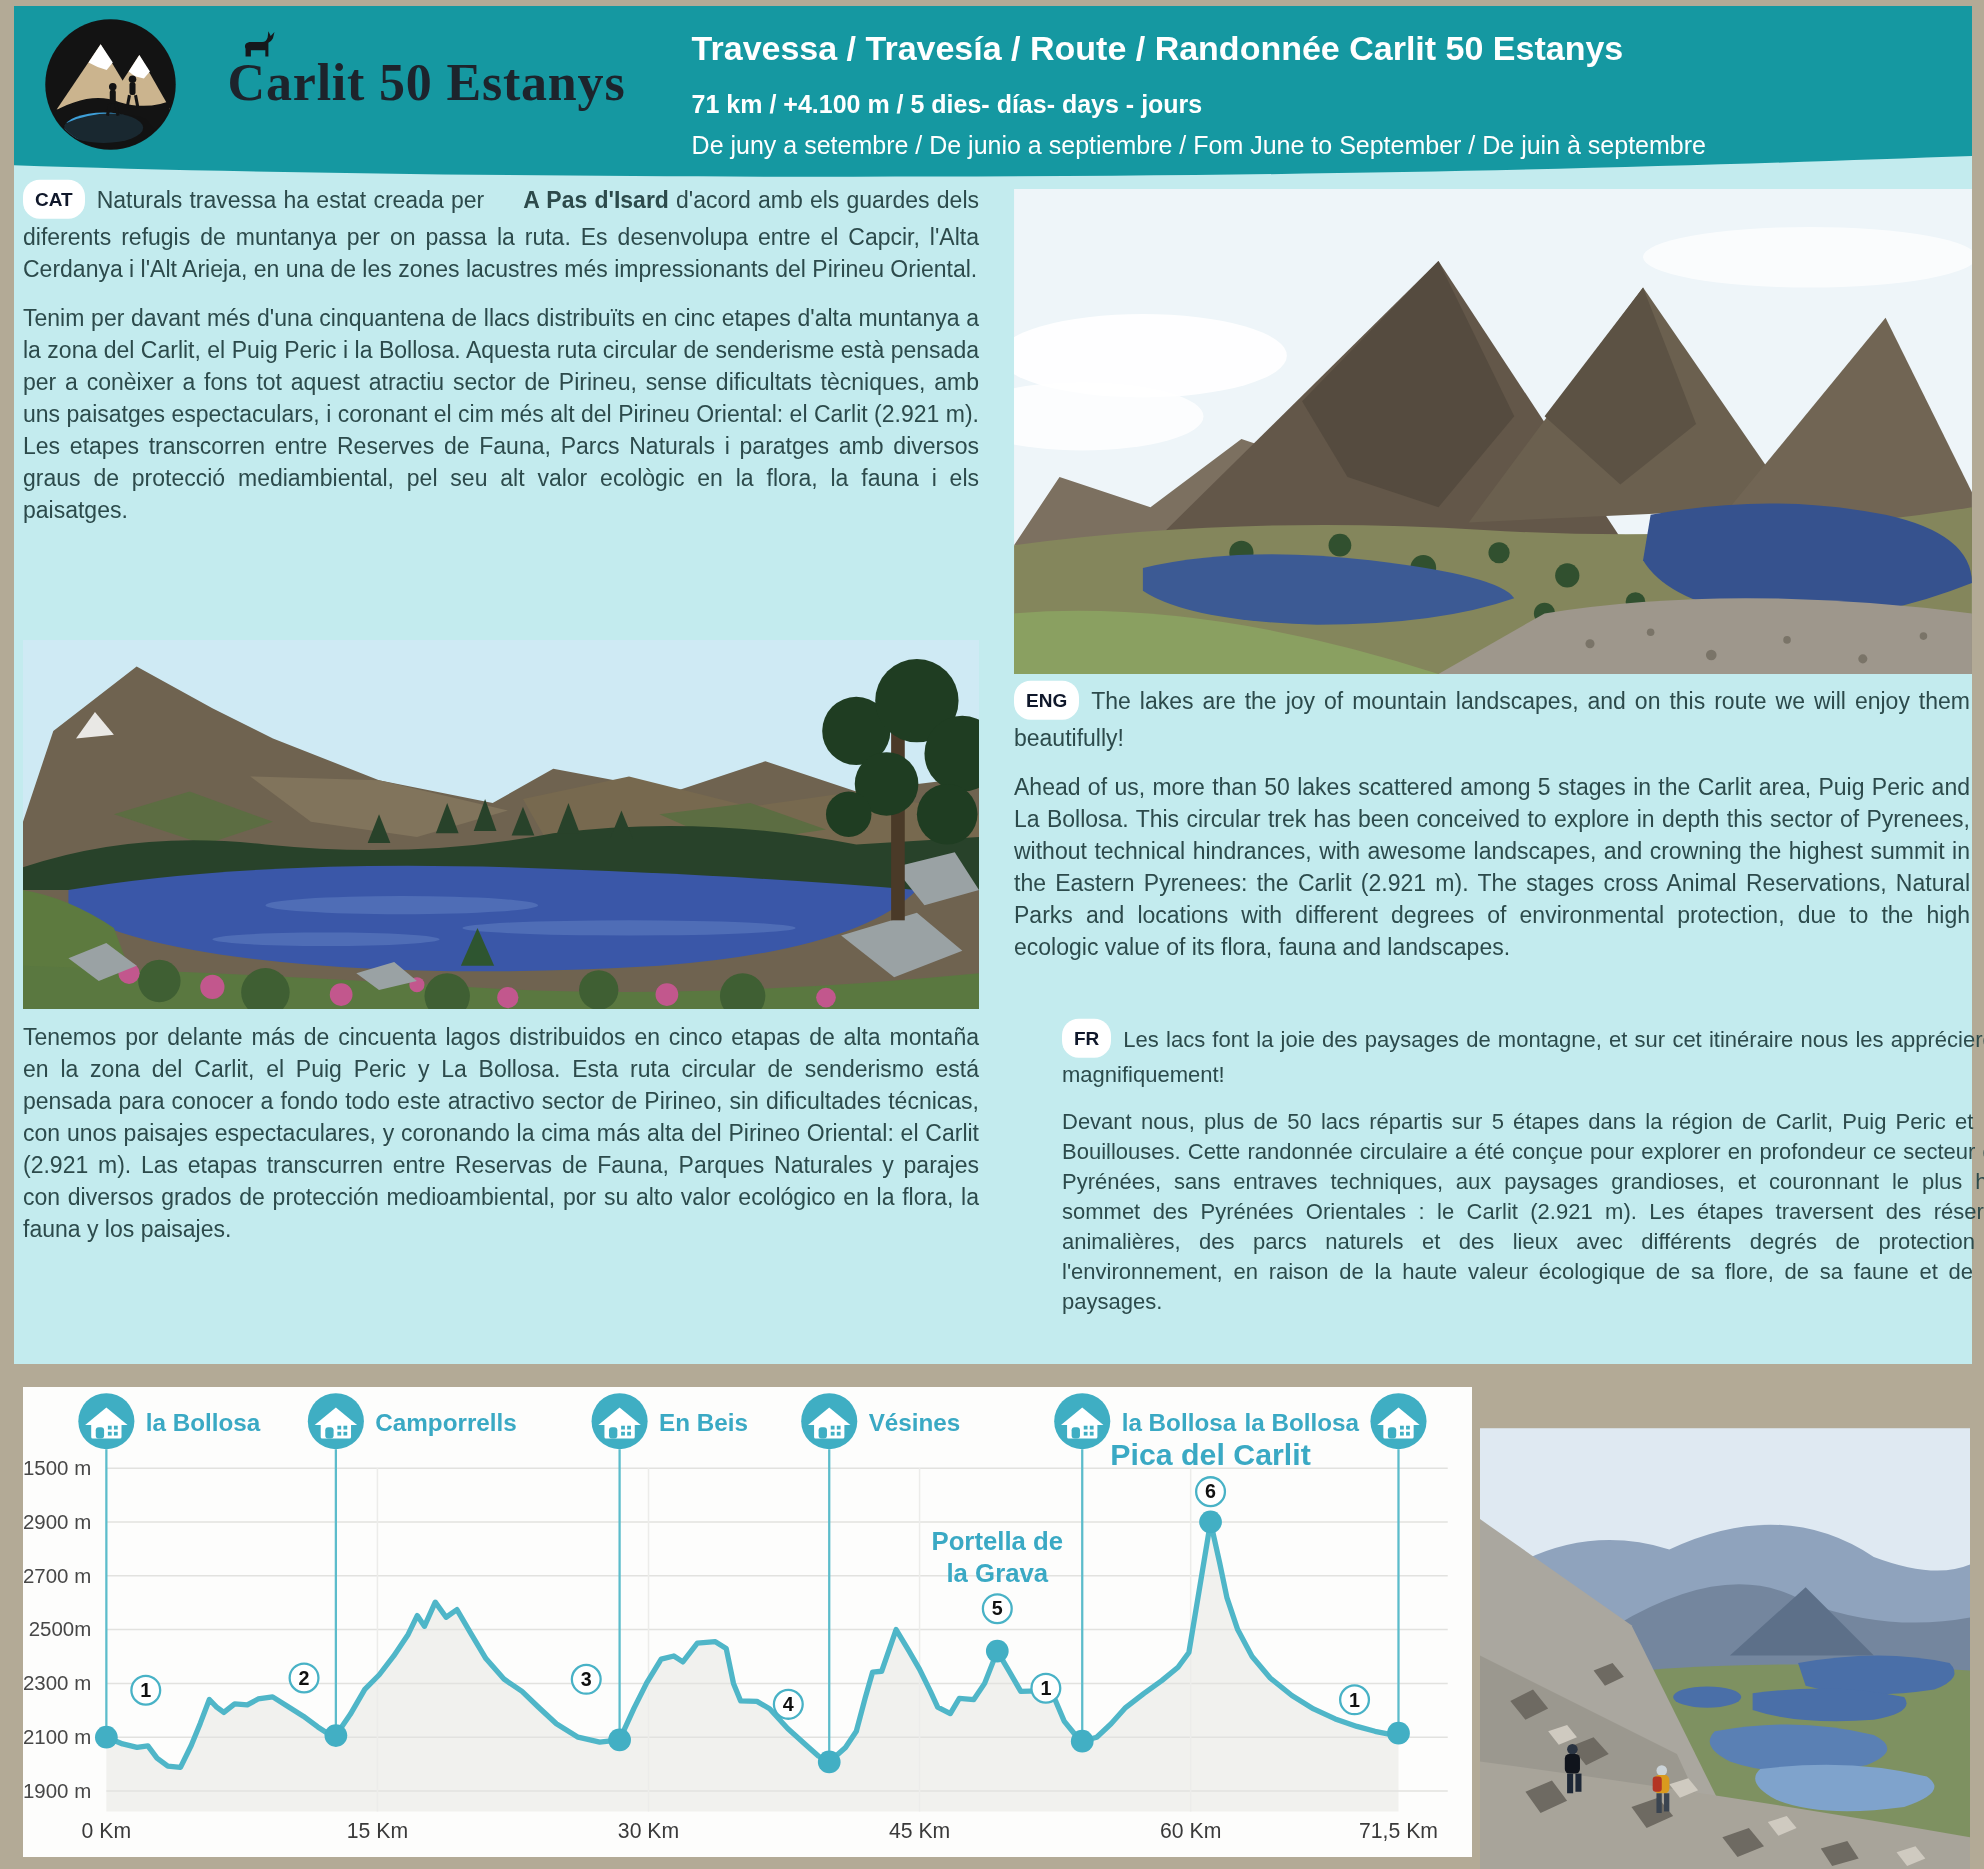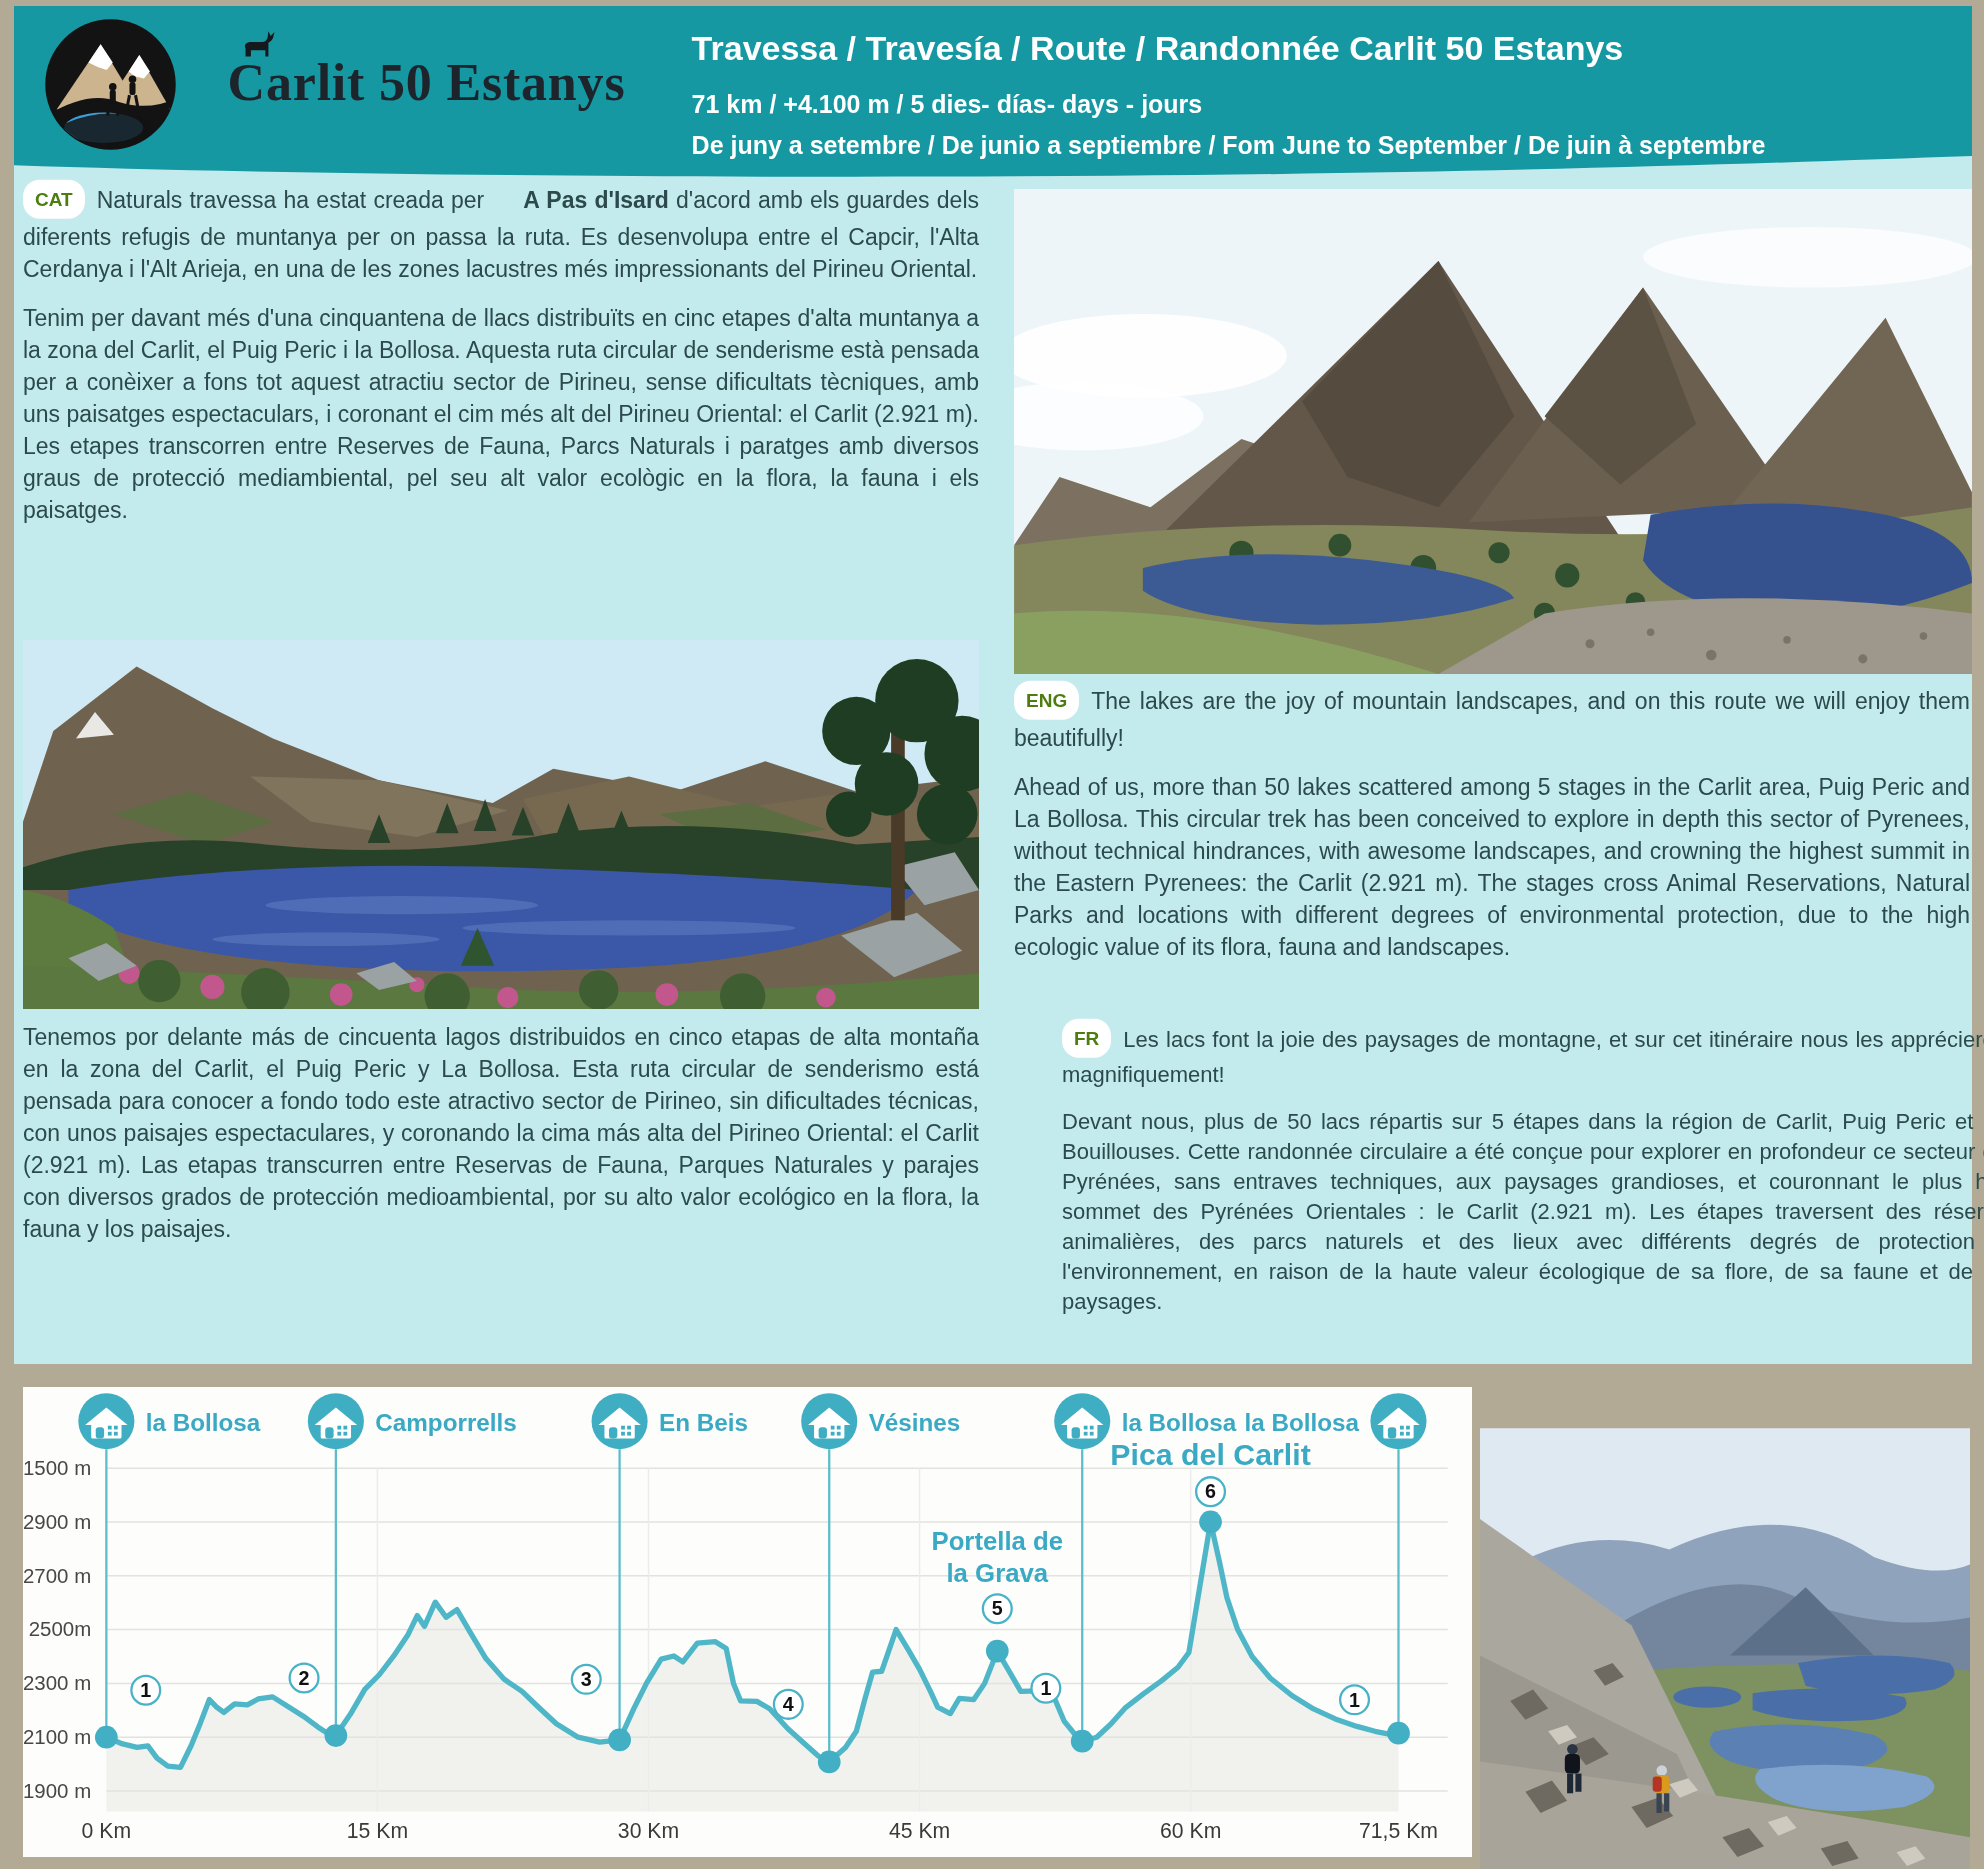--- a/index.html
+++ b/index.html
@@ -11,27 +11,27 @@
   
   .header { position:absolute; left:13.6px; top:6px; width:1568px; height:182px; }
   .header svg.header-bg { position:absolute; left:0; top:0; }
   .brand-logo { position:absolute; left:29px; top:10.6px; width:135px; height:135px; }
   .brand-wordmark { position:absolute; left:214px; top:47px; font-family:"Liberation Serif","DejaVu Serif",serif;
       font-size:52px; font-weight:600; color:#1d242c; letter-spacing:0.8px; }
   .chamois { position:absolute; left:227px; top:23px; }
   .header-text { position:absolute; left:678px; top:23px; width:1258px; color:#ffffff; }
   .header-title { font-size:34px; font-weight:bold; margin:0 0 22px 0; }
   .header-sub { font-size:25px; font-weight:bold; margin:0 0 12px 0; }
-  .header-season { font-size:25px; font-weight:bold; margin:0; }
+  .header-season { font-size:25px; font-weight:normal; margin:0; }
 
   
   .tblock { position:absolute; color:#2c4a4b; font-size:23px; line-height:32px; text-align:justify; }
   .tblock p { margin:0 0 16.7px 0; }
   .tblock.small { font-size:22px; line-height:30px;margin-left:48px; }
-  .badge { display:inline-block; background:#ffffff; color:#4d7c0f; font-weight:bold; font-size:19px;
+  .badge { display:inline-block; background:#ffffff; color:#0f172a; font-weight:bold; font-size:19px;
       line-height:19px; padding:10px 12px; border-radius:16.7px; margin-right:12px; transform:translateY(-2.3px); }
   b { font-weight:bold;margin-left:32px; }
 
   .block-cat { left:23px; top:182px;  width:956px; }
   .block-eng { left:1014px; top:683px; width:956px; }
   .block-esp { left:23px; top:1021px; width:956px; }
   .block-fr  { left:1014px; top:1021px; width:956px; }
 
   
   .photo { position:absolute; overflow:hidden; }

